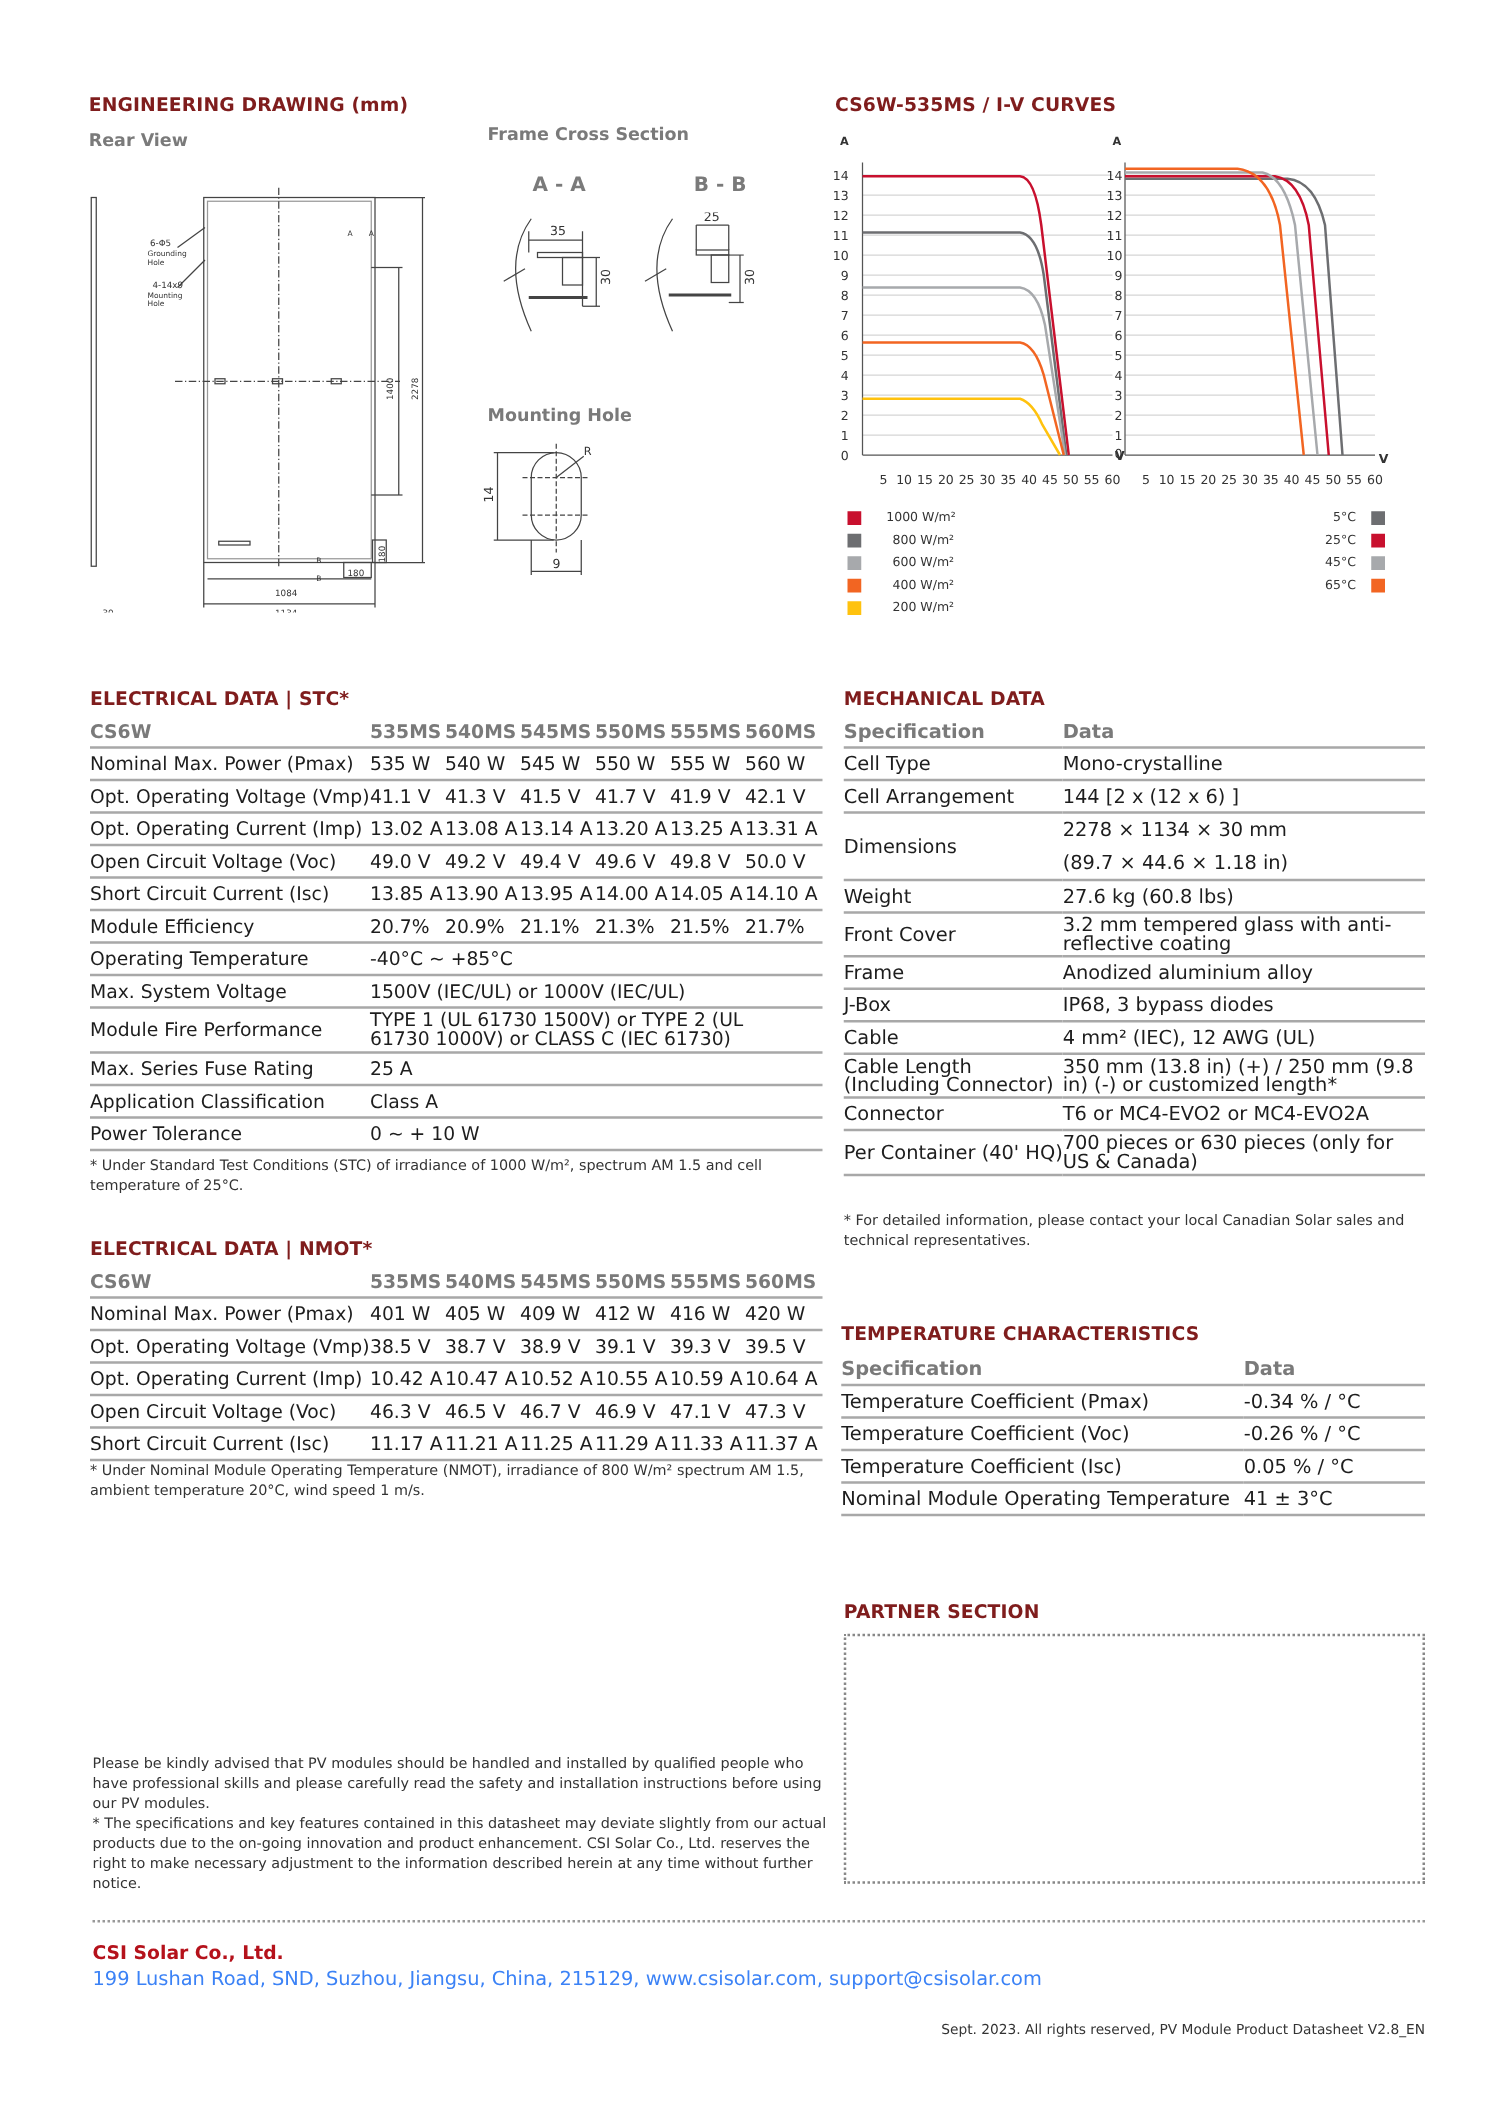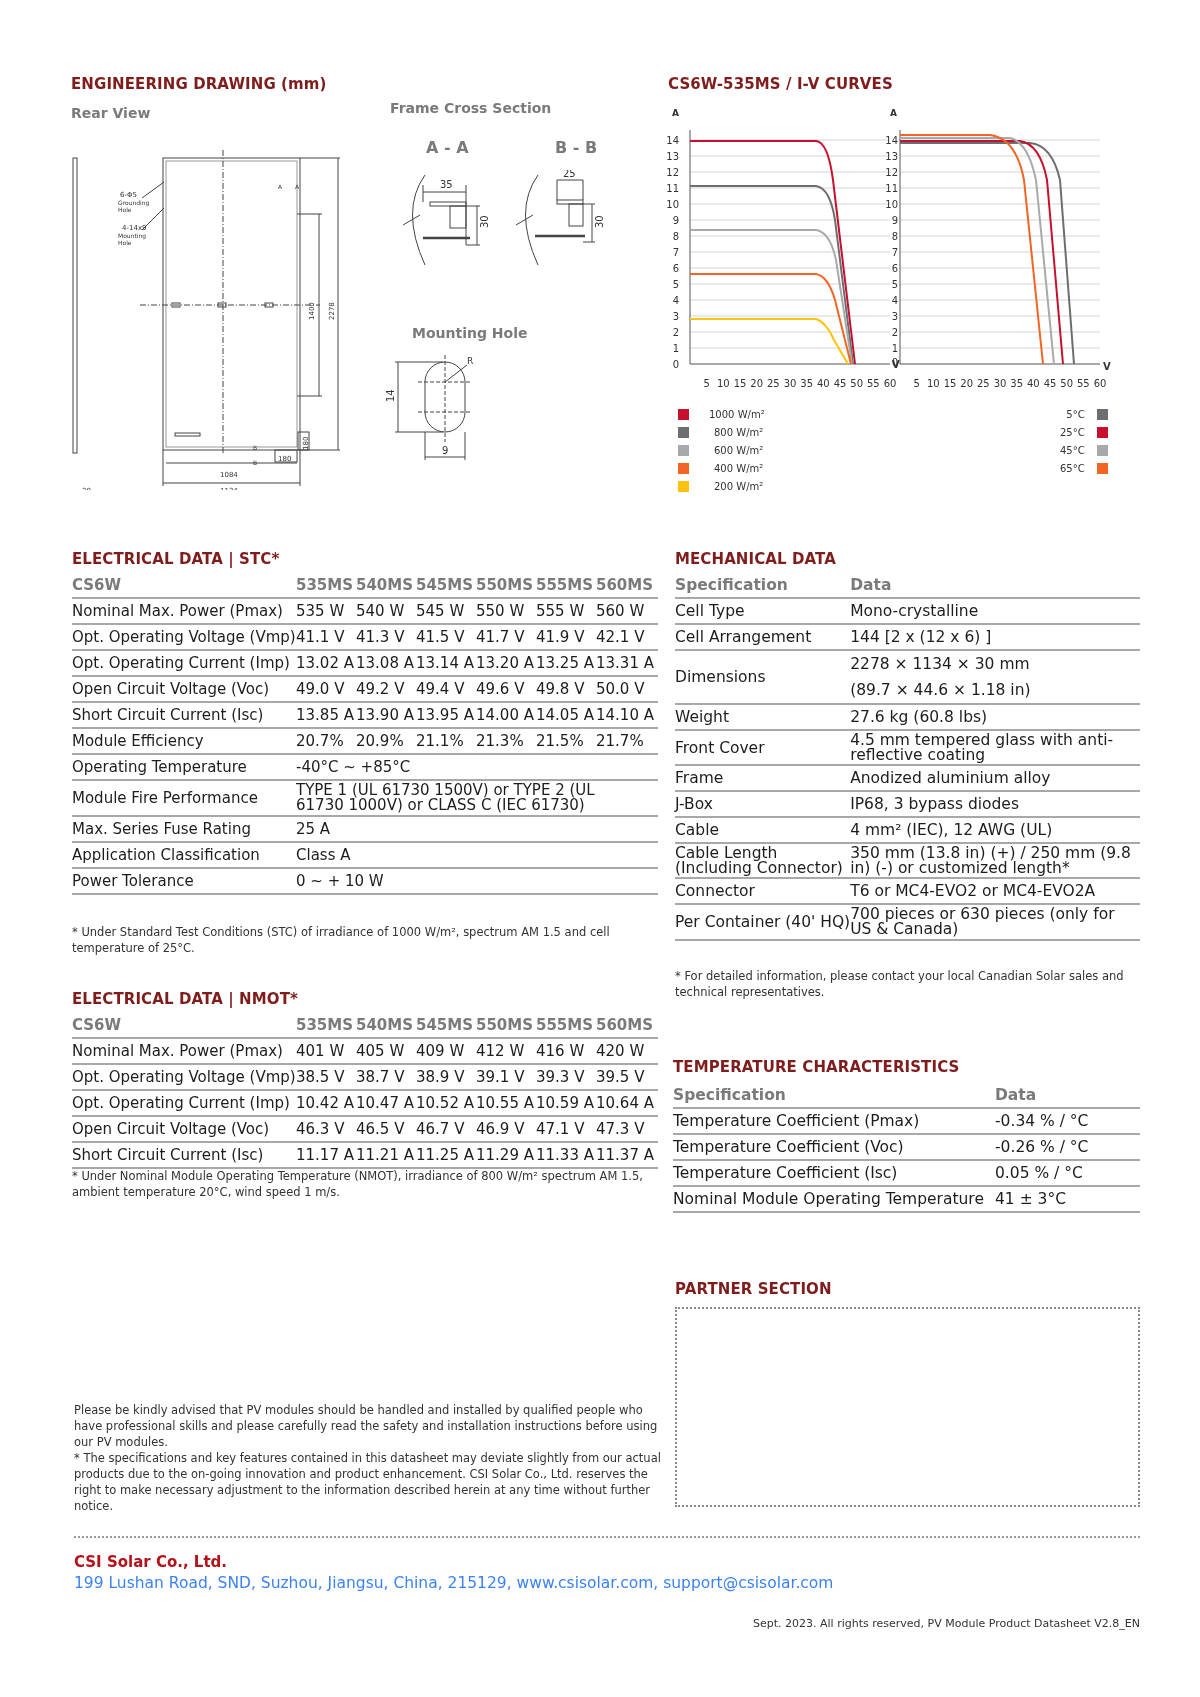--- a/index.html
+++ b/index.html
@@ -20,21 +20,21 @@
   svg text { font-family: "DejaVu Sans", sans-serif; }
 </style>
 </head>
 <body>
 
 <div class="abs h-red" style="left:71px;top:75px;">ENGINEERING DRAWING (mm)</div>
 <div class="abs h-grey" style="left:71px;top:105px;">Rear View</div>
 <div class="abs h-grey" style="left:390px;top:100px;">Frame Cross Section</div>
 <div class="abs h-grey" style="left:426px;top:138px;font-size:16px;">A - A</div>
 <div class="abs h-grey" style="left:555px;top:138px;font-size:16px;">B - B</div>
-<div class="abs h-grey" style="left:412px;top:325px;">Mounting Hole</div>
+<div class="abs h-grey" style="left:390px;top:325px;">Mounting Hole</div>
 
 <svg class="abs" style="left:60px;top:150px;" width="320" height="340">
   <g stroke="#444" fill="none" stroke-width="1">
 
     <rect x="13" y="8" width="4" height="295"></rect>
 
     <rect x="103" y="8" width="137" height="292"></rect>
     <rect x="106" y="11" width="131" height="286" stroke="#999"></rect>
 
     <line x1="163" y1="0" x2="163" y2="305" stroke-dasharray="6,2,1,2"></line>
@@ -373,20 +373,24 @@
         <td>20.9%</td>
         <td>21.1%</td>
         <td>21.3%</td>
         <td>21.5%</td>
         <td>21.7%</td>
       </tr>
   <tr>
         <td>Operating Temperature</td>
         <td colspan="6">-40°C ~ +85°C</td>
       </tr>
+  <tr>
+        <td>Max. System Voltage</td>
+        <td colspan="6">1500V (IEC/UL) or 1000V (IEC/UL)</td>
+      </tr>
   <tr style="height:36px;">
         <td>Module Fire Performance</td>
         <td colspan="6" class="wrap2" style="padding-right:20px;">TYPE 1 (UL 61730 1500V) or TYPE 2 (UL 61730 1000V) or CLASS C (IEC 61730)</td>
       </tr>
   <tr>
         <td>Max. Series Fuse Rating</td>
         <td colspan="6">25 A</td>
       </tr>
   <tr>
         <td>Application Classification</td>
@@ -495,21 +499,21 @@
           <div>2278 × 1134 × 30 mm</div>
           <div>(89.7 × 44.6 × 1.18 in)</div>
         </td>
       </tr>
   <tr>
         <td>Weight</td>
         <td>27.6 kg (60.8 lbs)</td>
       </tr>
   <tr style="height:35px;">
         <td>Front Cover</td>
-        <td class="wrap2">4.5 mm tempered glass with anti-reflective coating</td>
+        <td class="wrap2">3.2 mm tempered glass with anti-reflective coating</td>
       </tr>
   <tr>
         <td>Frame</td>
         <td>Anodized aluminium alloy</td>
       </tr>
   <tr>
         <td>J-Box</td>
         <td>IP68, 3 bypass diodes</td>
       </tr>
   <tr>

